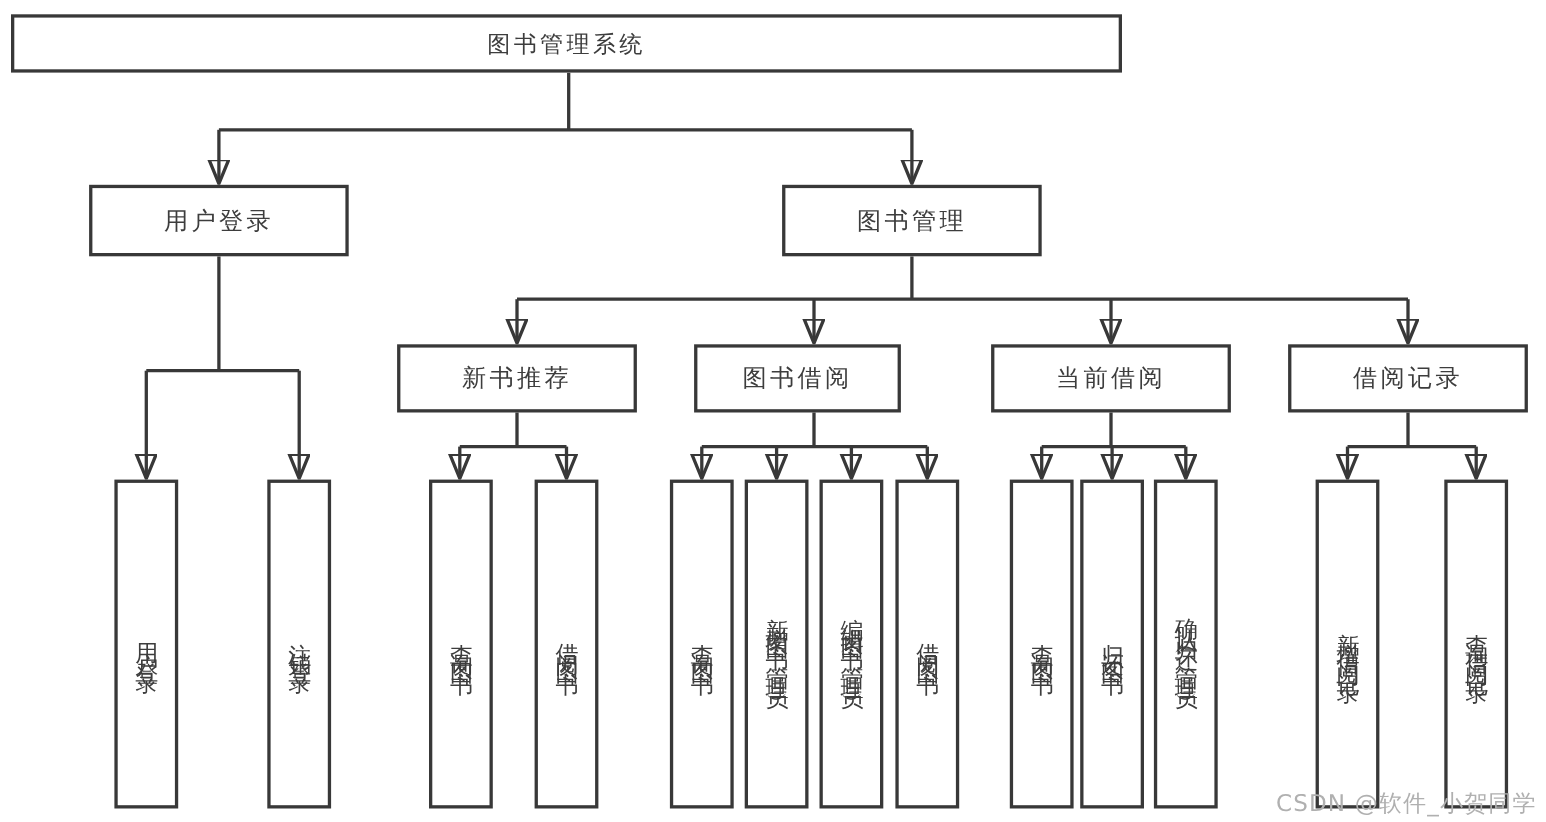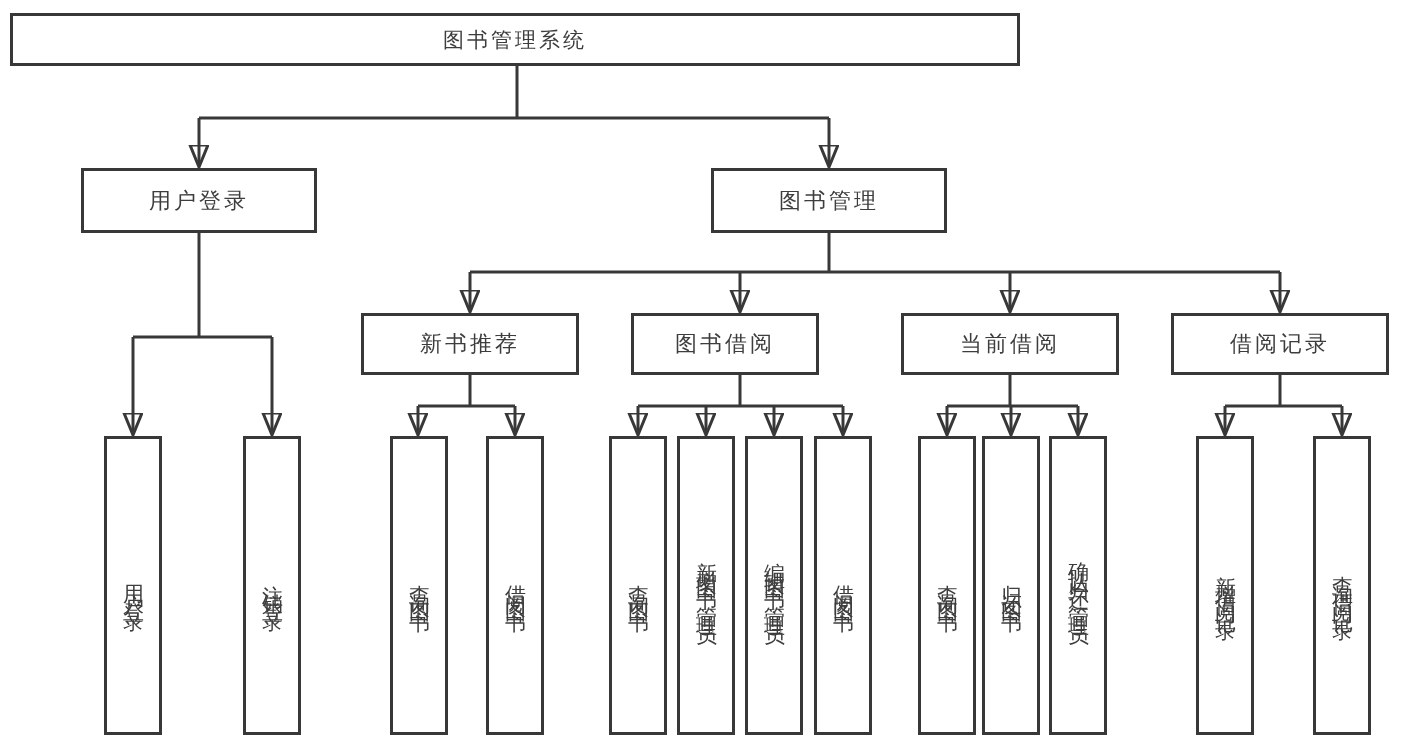--- a/index.html
+++ b/index.html
@@ -175,14 +175,15 @@
     <span>确认归还（管理员）</span>
   </div>
 
   <div class="box box-v" style="left:1196px;">
     <span>新增借阅记录</span>
   </div>
   <div class="box box-v" style="left:1313px;">
     <span>查询借阅记录</span>
   </div>
 
+  <div class="watermark">CSDN @软件_小贺同学</div>
 
 </div>
 
 </body></html>

